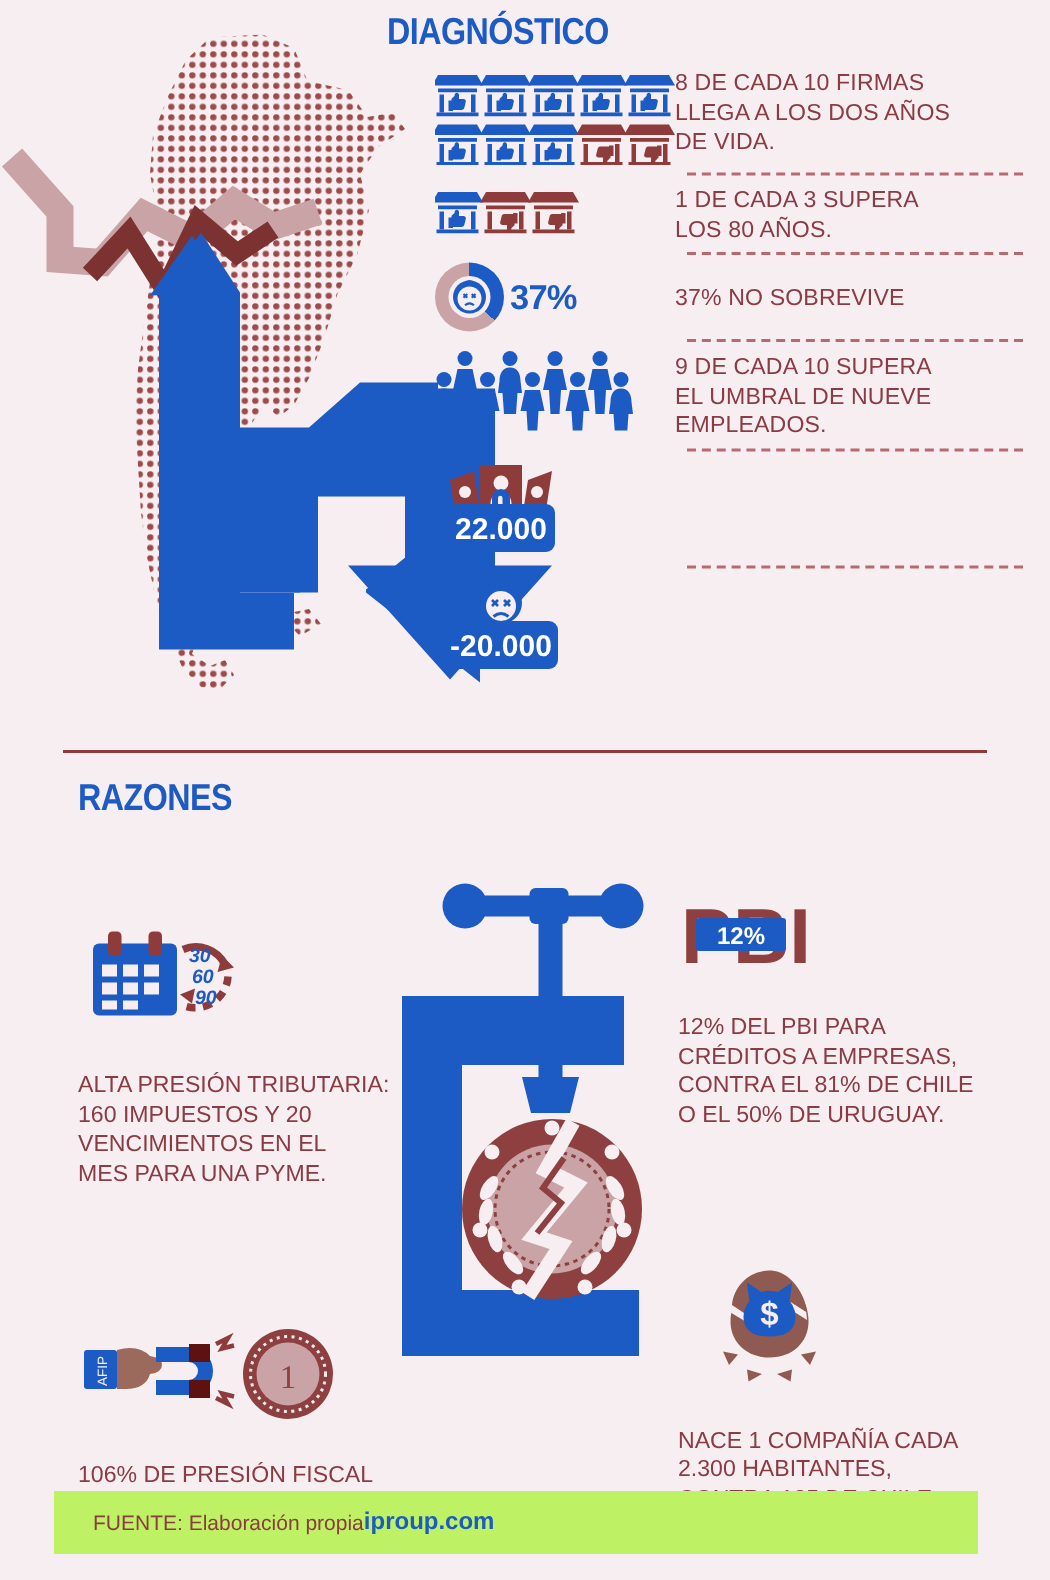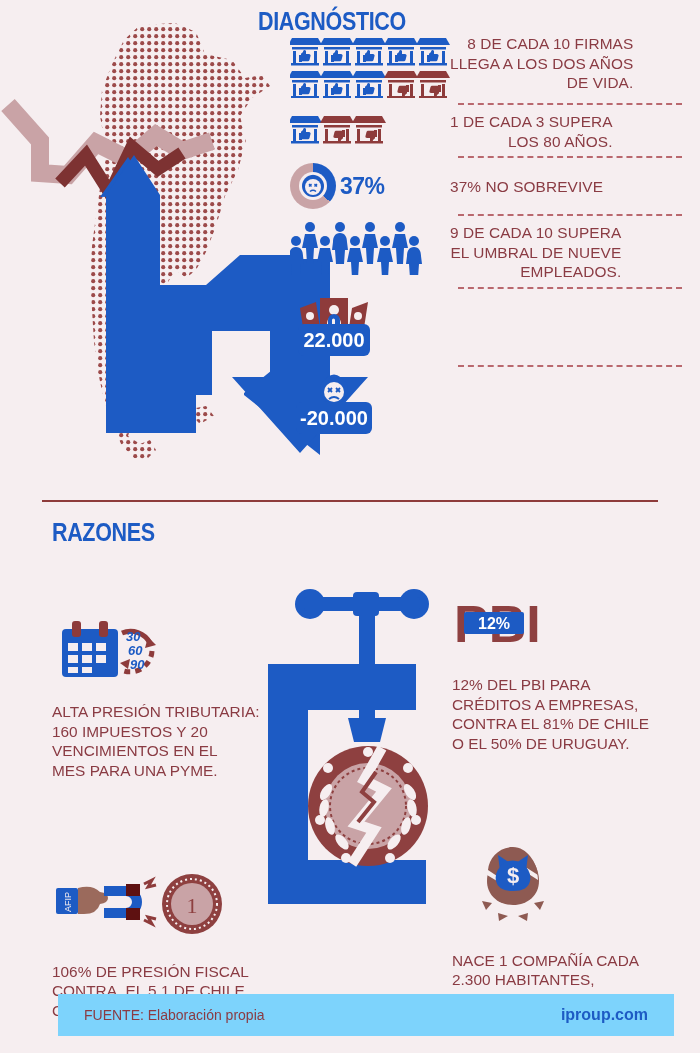--- a/index.html
+++ b/index.html
@@ -25,21 +25,21 @@
   }
   #diag-title{position:absolute;left:258px;top:7px;}
   #raz-title{position:absolute;left:52px;top:518px;}
 
   .divider{
     position:absolute;left:42px;top:500px;width:616px;height:2px;
     background:#8e3b3b;
   }
 
   
-  .diag-list{position:absolute;left:290px;top:32px;width:398px;text-align:right;}
+  .diag-list{position:absolute;left:290px;top:44px;width:398px;}
   .diag-row{display:flex;align-items:flex-start;position:relative;}
   .diag-ico{width:160px;flex:0 0 160px;display:flex;align-items:center;justify-content:flex-start;}
   .diag-txt{
     color:#8a3b43;font-size:15.4px;line-height:19.5px;
     padding-top:2px;letter-spacing:.1px;white-space:pre-line;
   }
   .dash{
     height:0;border-top:2px dashed #b9686e;
     margin:5px 0 5px 168px;width:224px;
   }
@@ -63,22 +63,22 @@
   
   .raz-col{position:absolute;color:#8a3b43;font-size:15.4px;line-height:19.5px;white-space:pre-line;}
   #raz-left{left:52px;top:552px;width:210px;}
   #raz-right{left:452px;top:535px;width:216px;}
   .raz-item{margin-bottom:14px;}
   .raz-ico{display:flex;justify-content:center;margin-bottom:8px;}
   .raz-ico-left{display:flex;}
 
   
   .footer{
-    position:absolute;left:58px;top:994px;width:616px;height:42px;
-    background:#7dd3fc;display:flex;align-items:center;justify-content:space-between;
+    position:absolute;left:36px;top:994px;width:616px;height:42px;
+    background:#bef264;display:flex;align-items:center;
     padding:0 26px;box-sizing:border-box;
   }
   .footer-src{color:#8a3b43;font-size:14px;}
   .footer-brand{color:#1d5bc4;font-size:16px;font-weight:bold;}
 
   .map{position:absolute;left:0px;top:20px;}
   .arrow{position:absolute;left:0px;top:95px;}
   .clamp{position:absolute;left:268px;top:578px;}
 </style>
 </head>
@@ -461,21 +461,21 @@
           <path d="M96 26 l8 8 l-11 3z" fill="#8e3b3b"></path>
           <path d="M100 40 a22 22 0 0 1 -28 20" stroke="#8e3b3b" stroke-width="5" fill="none" stroke-dasharray="6 5"></path>
           <path d="M76 58 l-8 -6 l10 -4z" fill="#8e3b3b"></path>
           <g fill="#1d5bc4" font-family="Liberation Sans, sans-serif" font-size="13" font-weight="bold" font-style="italic">
             <text x="74" y="30">30</text>
             <text x="76" y="44">60</text>
             <text x="78" y="58">90</text>
           </g>
         </svg>
       </div>
-      <div style="margin-top:0">ALTA PRESIÓN TRIBUTARIA:
+      <div style="margin-top:12px">ALTA PRESIÓN TRIBUTARIA:
 160 IMPUESTOS Y 20
 VENCIMIENTOS EN EL
 MES PARA UNA PYME.</div>
     </div>
 
     <div class="raz-item">
       <div class="raz-ico-left">
         <svg width="200" height="64" viewBox="0 0 200 64">
 
           <rect x="4" y="16" width="22" height="26" rx="2" fill="#1d5bc4"></rect>

